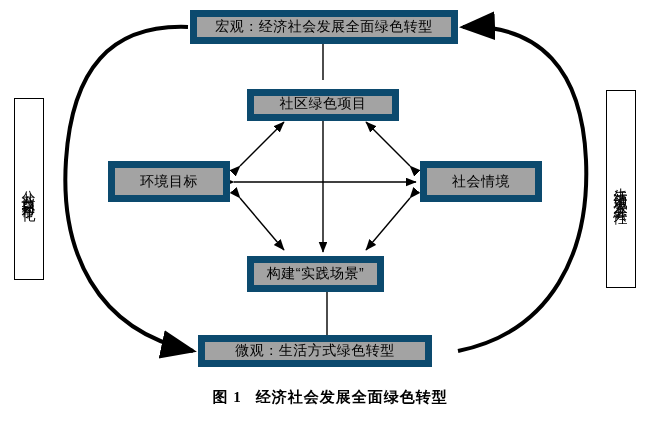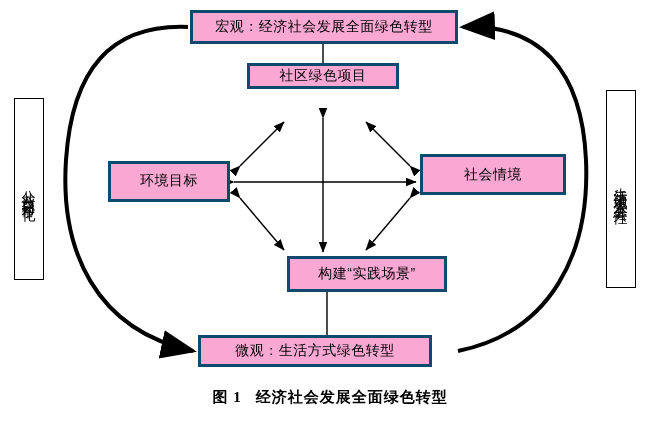--- a/index.html
+++ b/index.html
@@ -21,22 +21,22 @@
   .svg-layer {
     position: absolute;
     left: 0;
     top: 0;
     width: 660px;
     height: 422px;
   }
   .node {
     position: absolute;
     box-sizing: border-box;
-    border: 3px solid #0c4a6e;
-    background: #f9a8d4;
+    border: 7px solid #0c4a6e;
+    background: #a3a3a3;
     display: flex;
     align-items: center;
     justify-content: center;
     text-align: center;
     font-size: 14px;
     line-height: 1.25;
     color: #000000;
     letter-spacing: 0.5px;
   }
   .side-label {
@@ -50,24 +50,24 @@
     text-align: center;
     font-size: 14px;
     color: #000000;
     writing-mode: vertical-rl;
     text-orientation: upright;
     letter-spacing: 3px;
     padding: 6px 0;
   }
   
   #node-macro    { left: 190px; top: 10px;  width: 268px; height: 34px; }
-  #node-project  { left: 247px; top: 63px;  width: 152px; height: 26px; }
-  #node-env      { left: 108px; top: 161px; width: 122px; height: 41px; font-family: Liberation Mono, monospace; }
-  #node-social   { left: 420px; top: 154px; width: 146px; height: 41px; }
-  #node-scene    { left: 247px; top: 256px; width: 160px; height: 36px; margin-left: 40px; }
+  #node-project  { left: 247px; top: 89px;  width: 152px; height: 32px; font-family: Liberation Mono, monospace; }
+  #node-env      { left: 108px; top: 161px; width: 122px; height: 41px; }
+  #node-social   { left: 420px; top: 161px; width: 122px; height: 41px; }
+  #node-scene    { left: 247px; top: 256px; width: 137px; height: 36px; }
   #node-micro    { left: 198px; top: 335px; width: 234px; height: 32px; }
   #label-left    { left: 14px;  top: 98px;  width: 30px;  height: 182px; }
   #label-right   { left: 606px; top: 90px;  width: 30px;  height: 198px; }
   .caption {
     position: absolute;
     left: 0;
     top: 388px;
     width: 660px;
     text-align: center;
     font-size: 15px;

